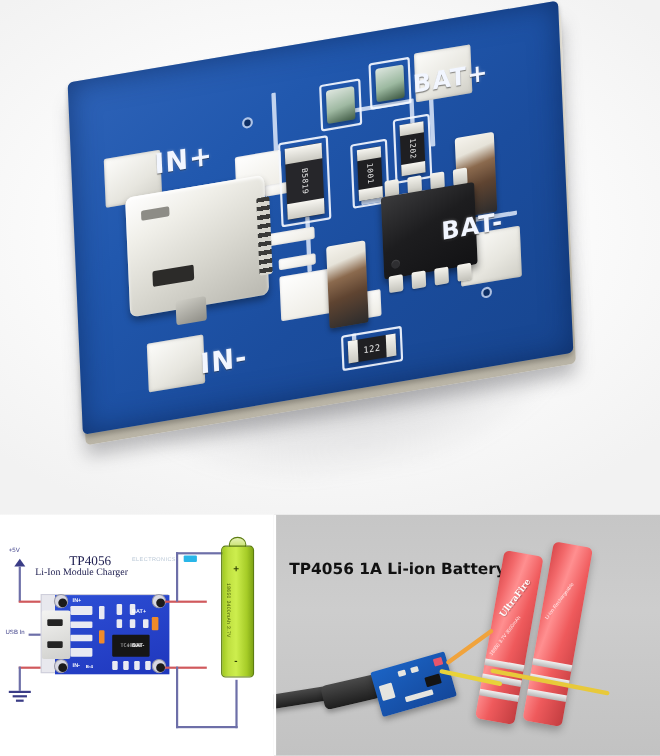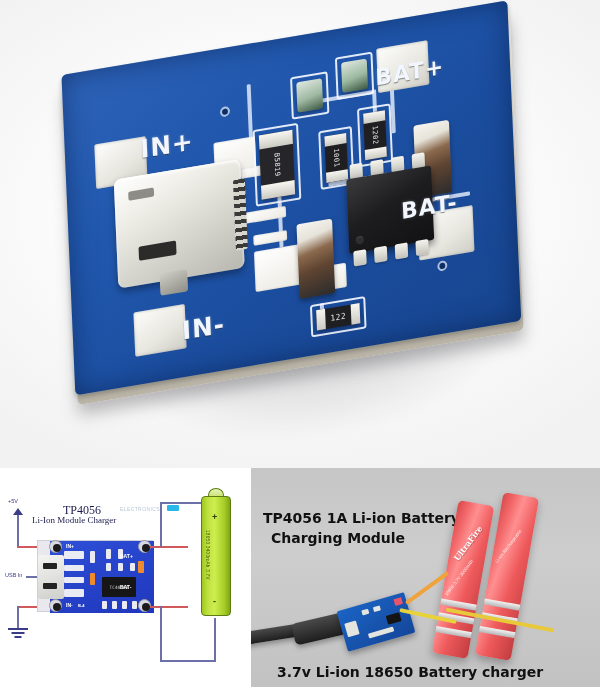--- a/index.html
+++ b/index.html
@@ -392,21 +392,20 @@
       <div class="bat-cell"></div>
       <div class="bat-sign" style="left:212px;top:44px;">+</div>
       <div class="bat-sign" style="left:213px;top:128px;">-</div>
       <div class="bat-text">18650 3400mAh 3.7V</div>
     </div>
 
     <div id="photo">
       <div class="ph-bg"></div>
 
       <div class="ph-title" style="left:14px;top:42px;font-size:14px;">TP4056 1A Li-ion Battery</div>
-      <div class="ph-title" style="left:22px;top:62px;font-size:14px;">Charging Module</div>
 
       <div class="cell18650" style="left:196px;top:34px;width:36px;height:155px;transform:rotate(10deg);">
         <div class="band" style="top:100px;"></div>
         <div class="band" style="top:114px;"></div>
         <div class="band" style="top:128px;"></div>
         <div class="brand" style="left:-4px;top:36px;">UltraFire</div>
         <div class="spec" style="left:-8px;top:74px;">18650 3.7V 3000mAh</div>
       </div>
 
       <div class="cell18650" style="left:240px;top:26px;width:36px;height:165px;transform:rotate(10deg);">
@@ -425,18 +424,17 @@
         <i style="left:36px;top:6px;width:7px;height:5px;"></i>
         <i style="left:46px;top:18px;width:14px;height:9px;background:#141414;"></i>
         <i style="left:24px;top:30px;width:26px;height:5px;"></i>
         <i style="left:58px;top:4px;width:8px;height:7px;background:#e8556b;"></i>
       </div>
 
       <div class="lead" style="left:152px;top:118px;width:52px;height:4px;background:#f0a33c;transform:rotate(-36deg);"></div>
       <div class="lead" style="left:150px;top:146px;width:58px;height:4px;background:#e8d23a;transform:rotate(12deg);"></div>
       <div class="lead" style="left:196px;top:150px;width:110px;height:4px;background:#e8c93a;transform:rotate(11deg);"></div>
 
-      <div class="ph-cap" style="left:28px;top:196px;font-size:14px;">3.7v Li-ion 18650 Battery charger</div>
     </div>
   </div>
 
   <div class="divider"></div>
 </div>
 
 </body></html>

